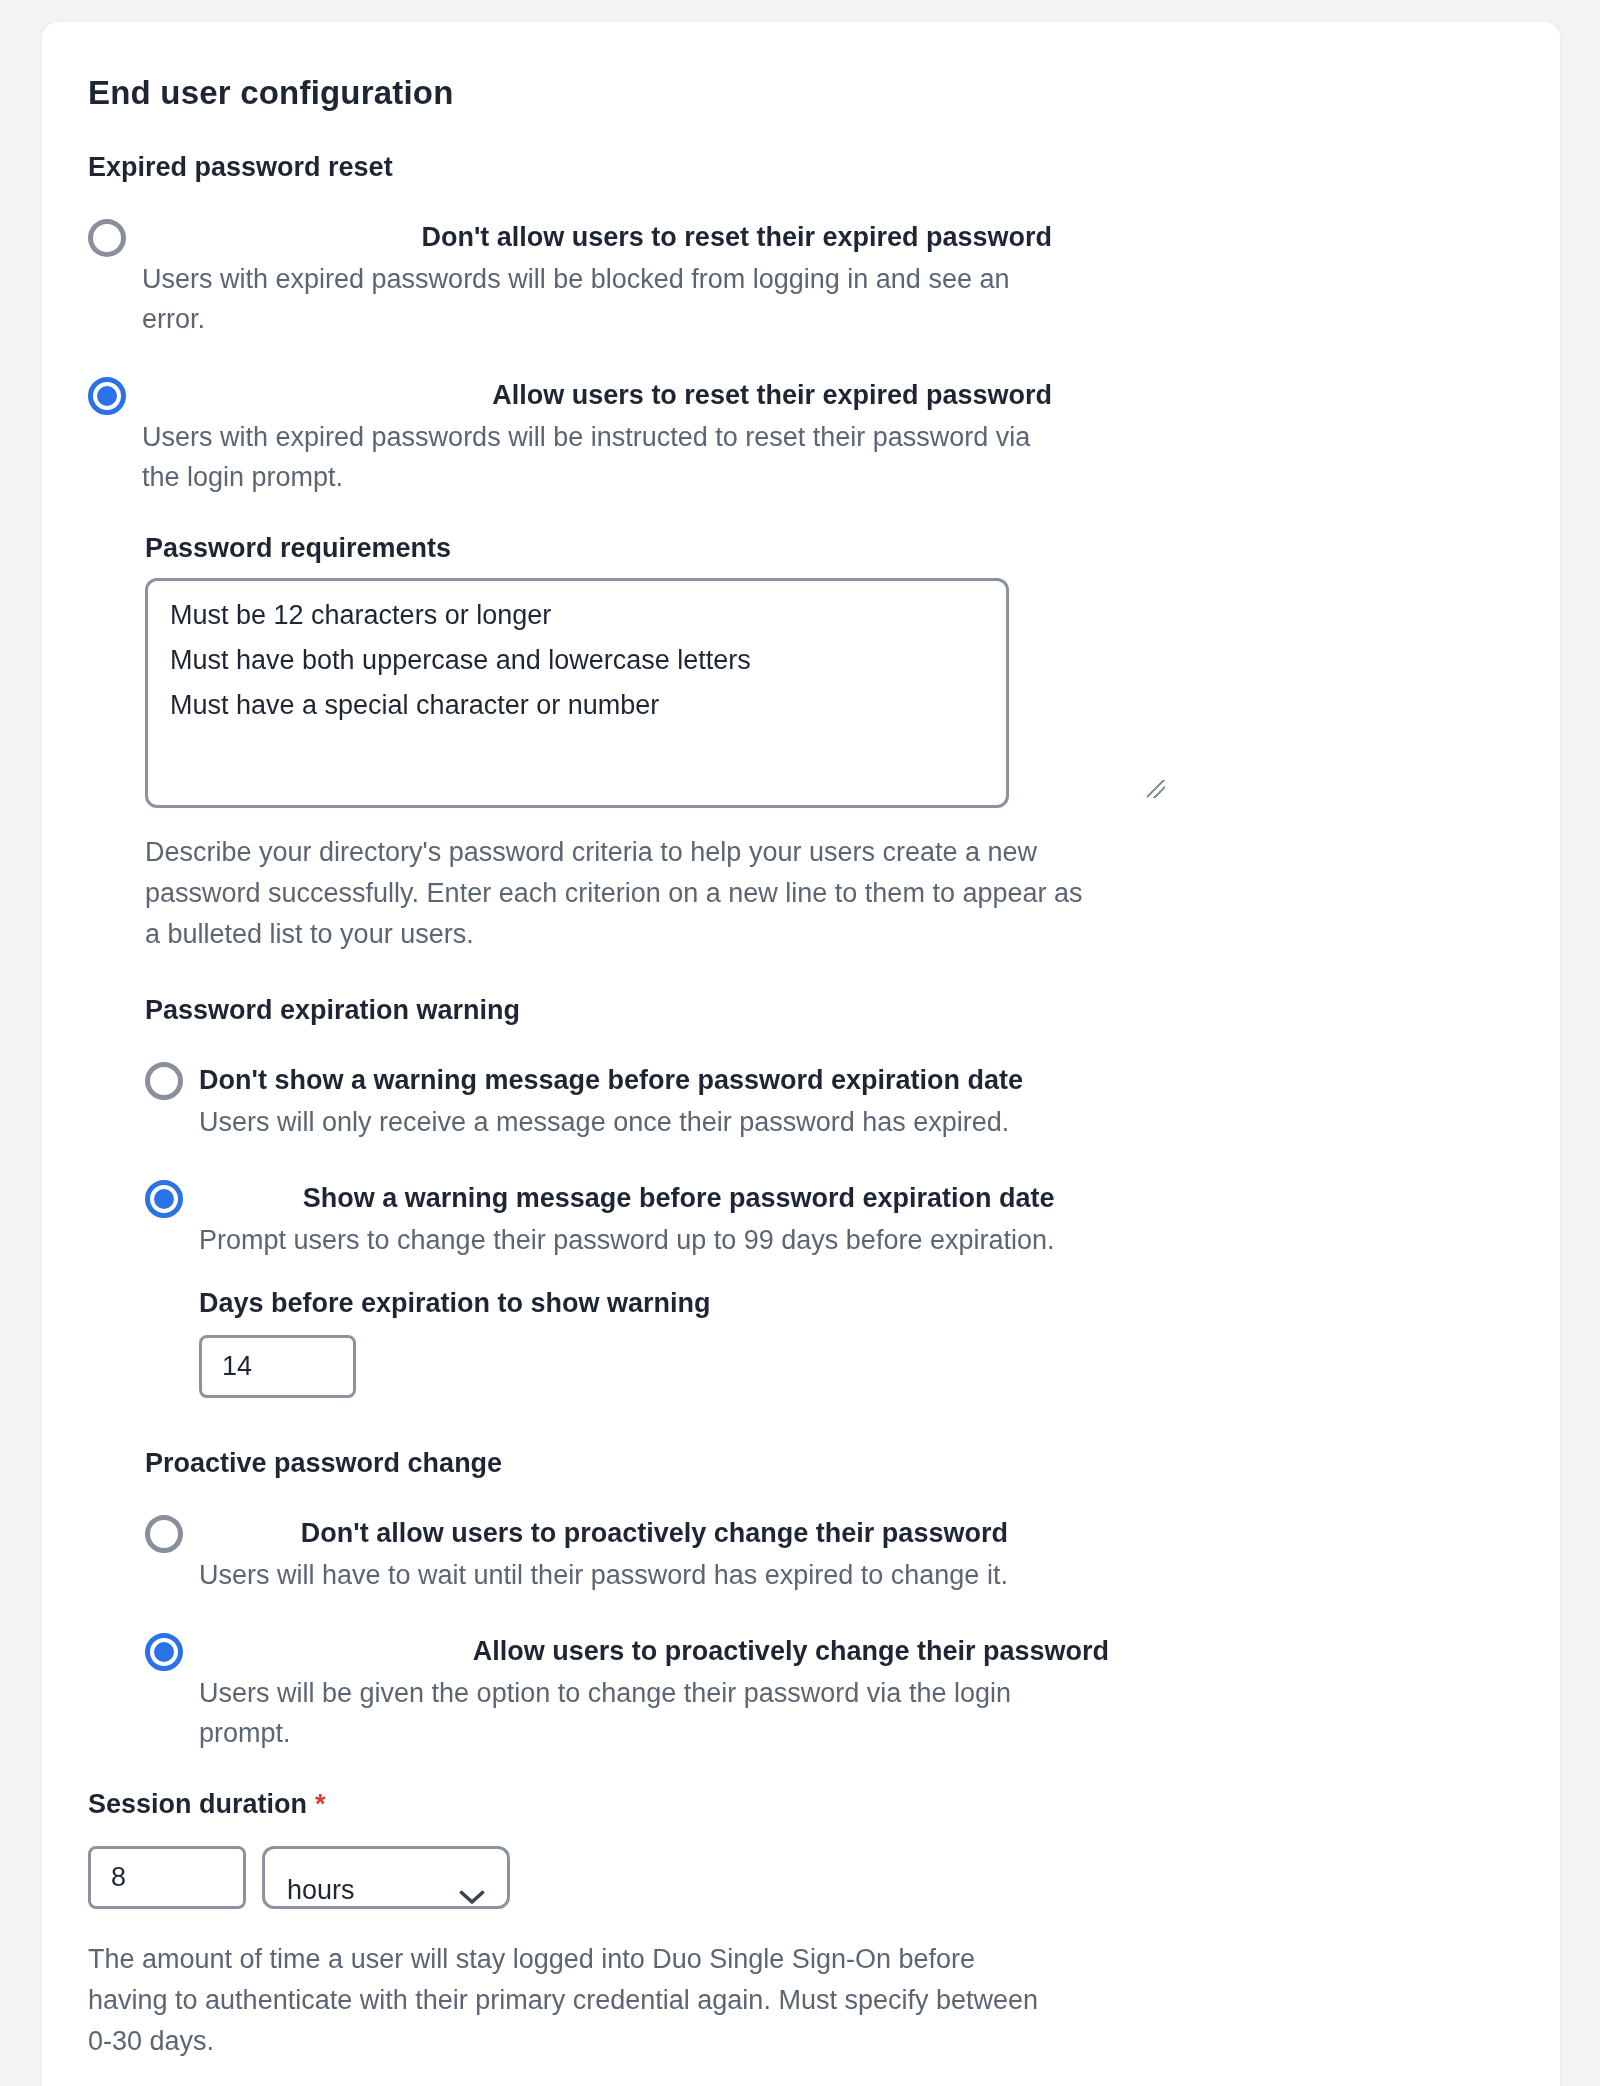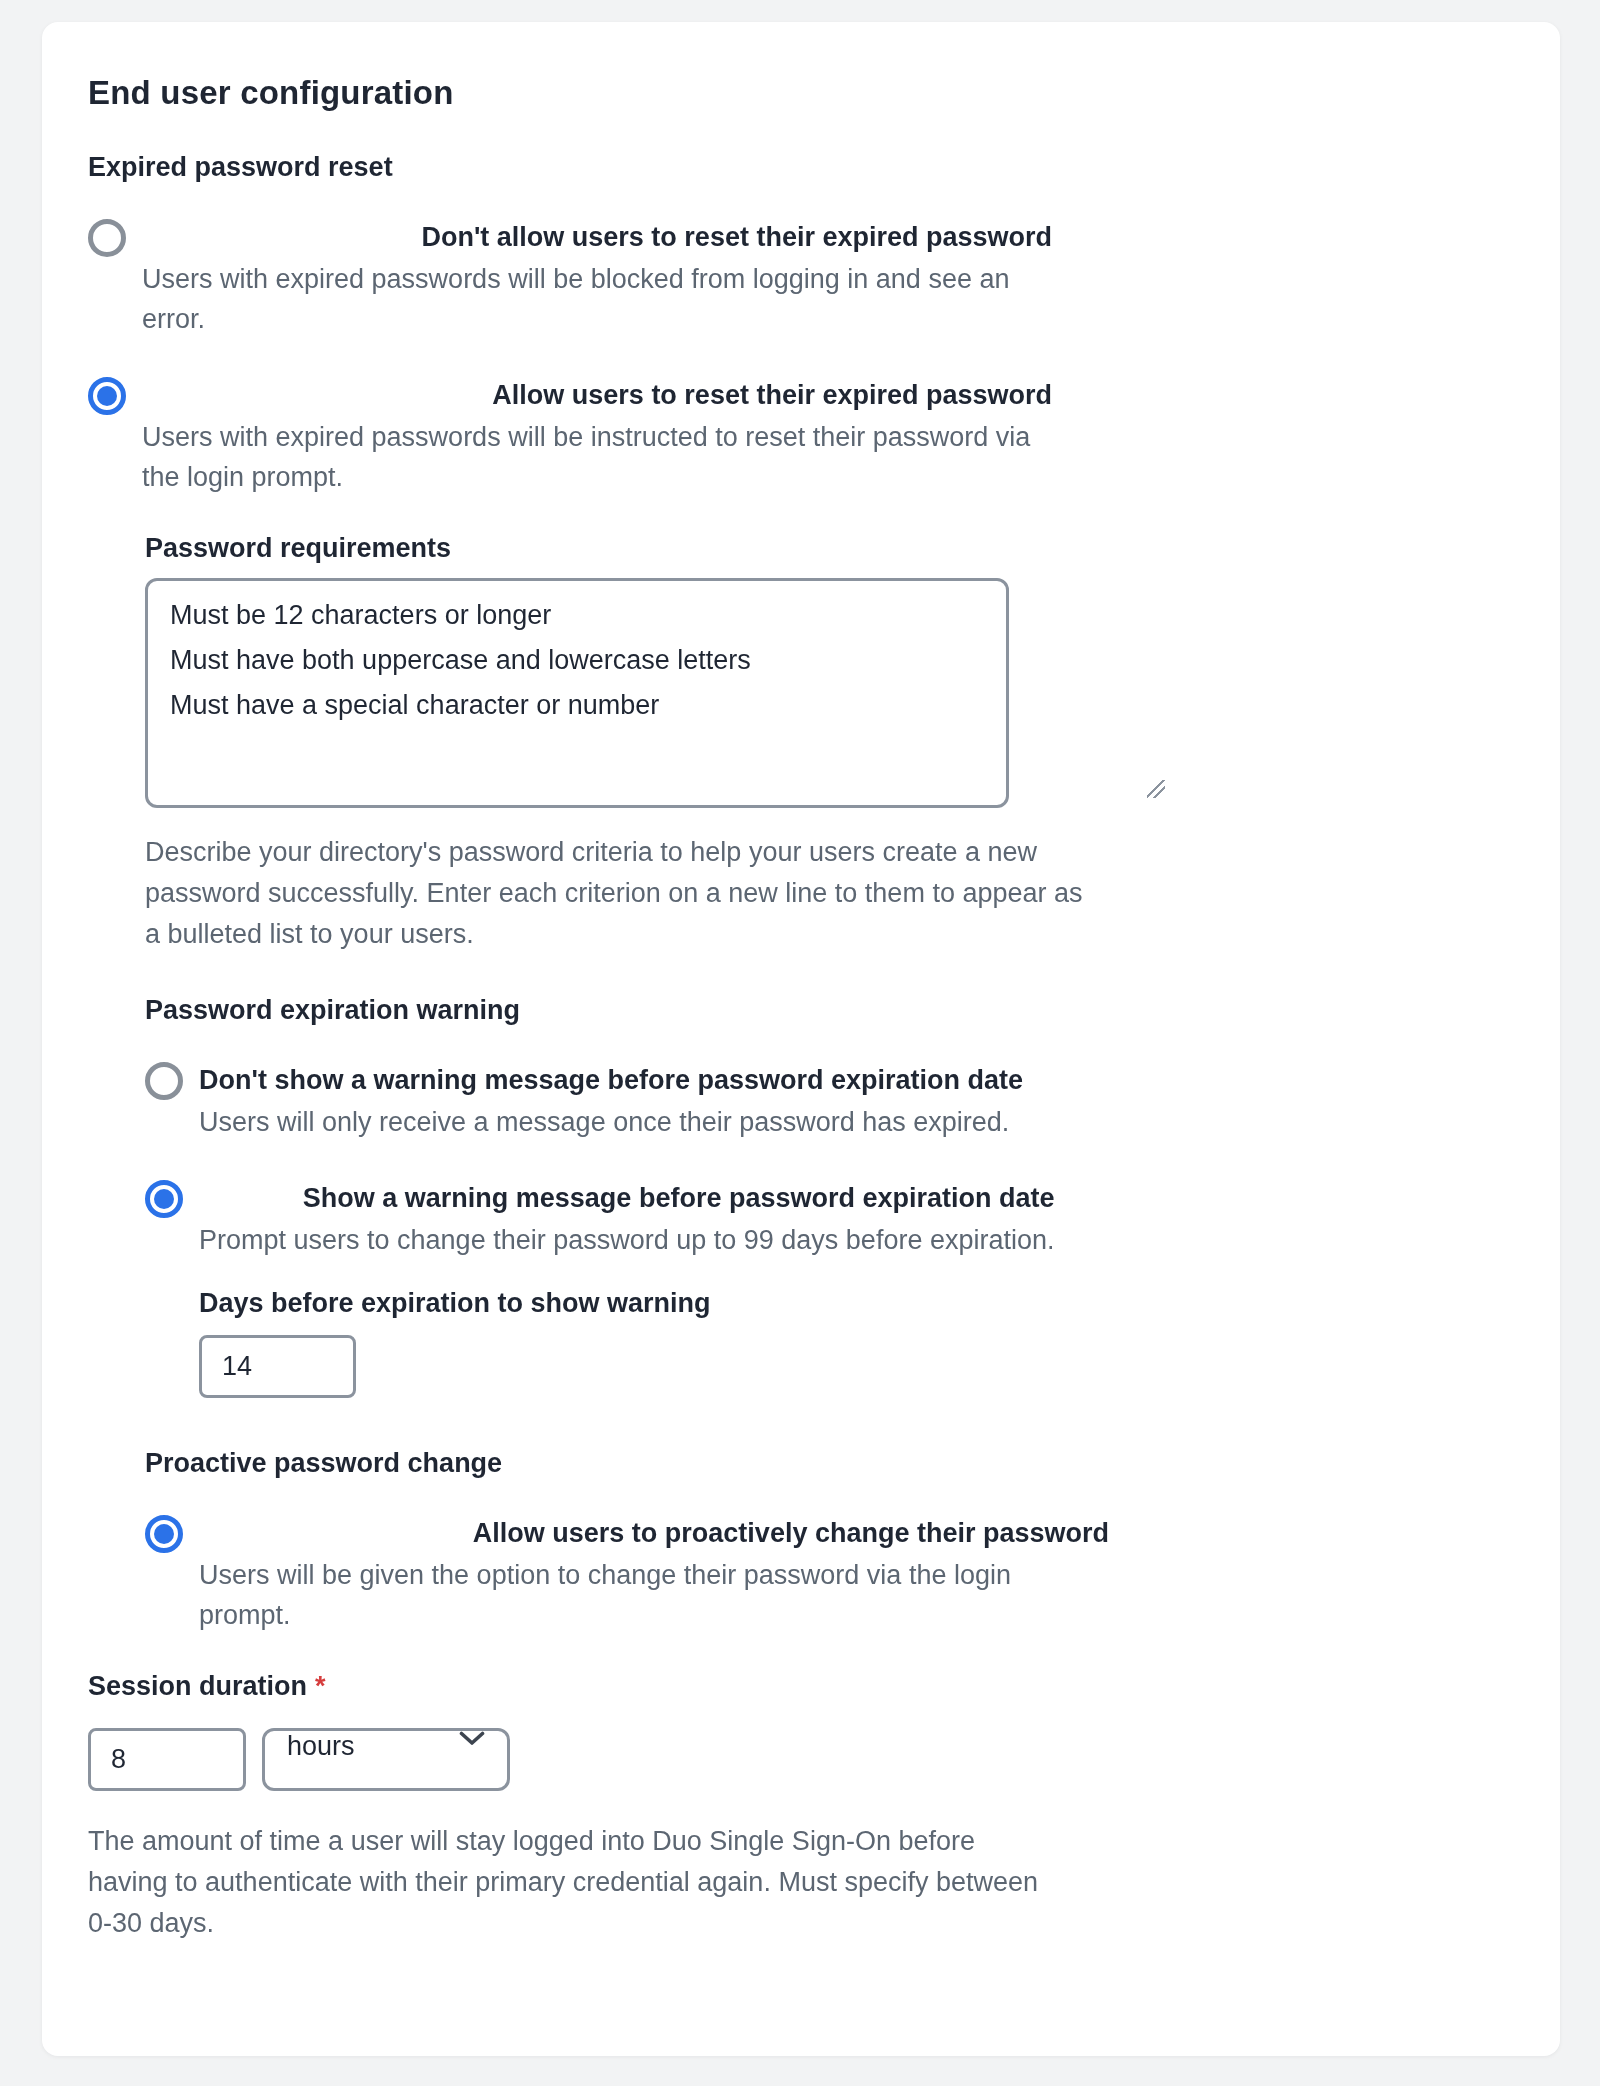--- a/index.html
+++ b/index.html
@@ -138,21 +138,21 @@
     margin: 26px 0 30px 0;
   }
   .num-input { width: 158px; }
   .select-box {
     width: 248px;
     height: 63px;
     border: 3px solid #8b939e;
     border-radius: 12px;
     background: #ffffff;
     display: flex;
-    align-items: flex-start;
+    align-items: flex-end;
     justify-content: space-between;
     padding: 0 22px;
     font-size: 27px;
     cursor: pointer;
   }
   .req-star { color: #d63d3d; font-weight: bold; margin-left: 8px; }
   .label-row { display: flex; align-items: baseline; }
   .mt-lg { margin-top: 44px; }
   .help.tight { margin-bottom: 44px; }
 </style>
@@ -208,20 +208,27 @@
         <div>
           <div class="radio-label">Show a warning message before password expiration date</div>
           <div class="radio-desc">Prompt users to change their password up to 99 days before expiration.</div>
           <div class="input-label" style="margin-top:28px;">Days before expiration to show warning</div>
           <input class="text-input days-input" type="text" value="14" style="">
         </div>
       </div>
 
       <div class="section-label mt-lg">Proactive password change</div>
 
+      <div class="radio-option">
+        <span class="radio"></span>
+        <div>
+          <div class="radio-label">Don't allow users to proactively change their password</div>
+          <div class="radio-desc">Users will have to wait until their password has expired to change it.</div>
+        </div>
+      </div>
 
       <div class="radio-option">
         <span class="radio checked"></span>
         <div>
           <div class="radio-label">Allow users to proactively change their password</div>
           <div class="radio-desc">Users will be given the option to change their password via the login prompt.</div>
         </div>
       </div>
 
     </div>

